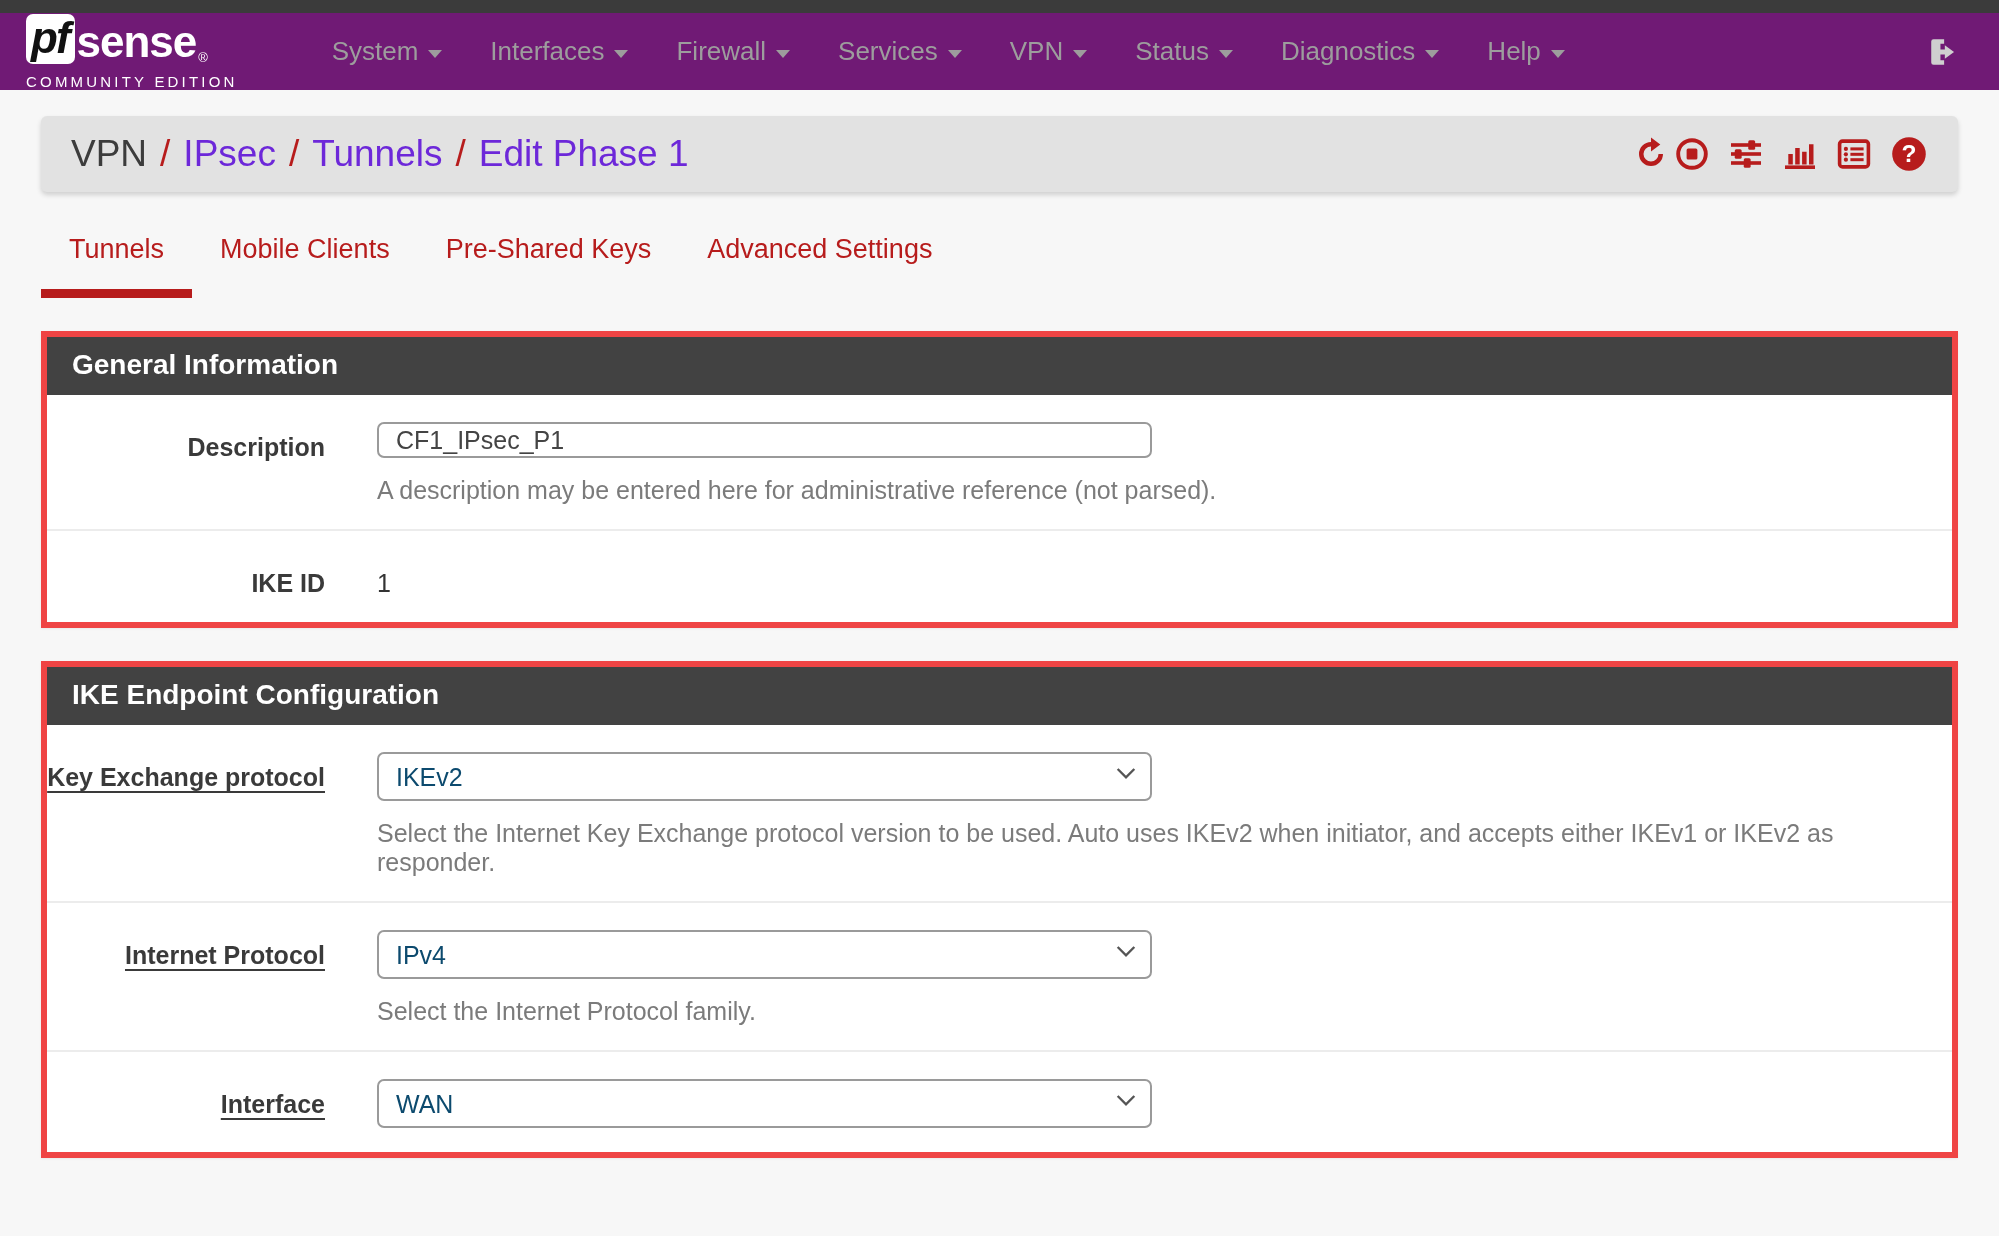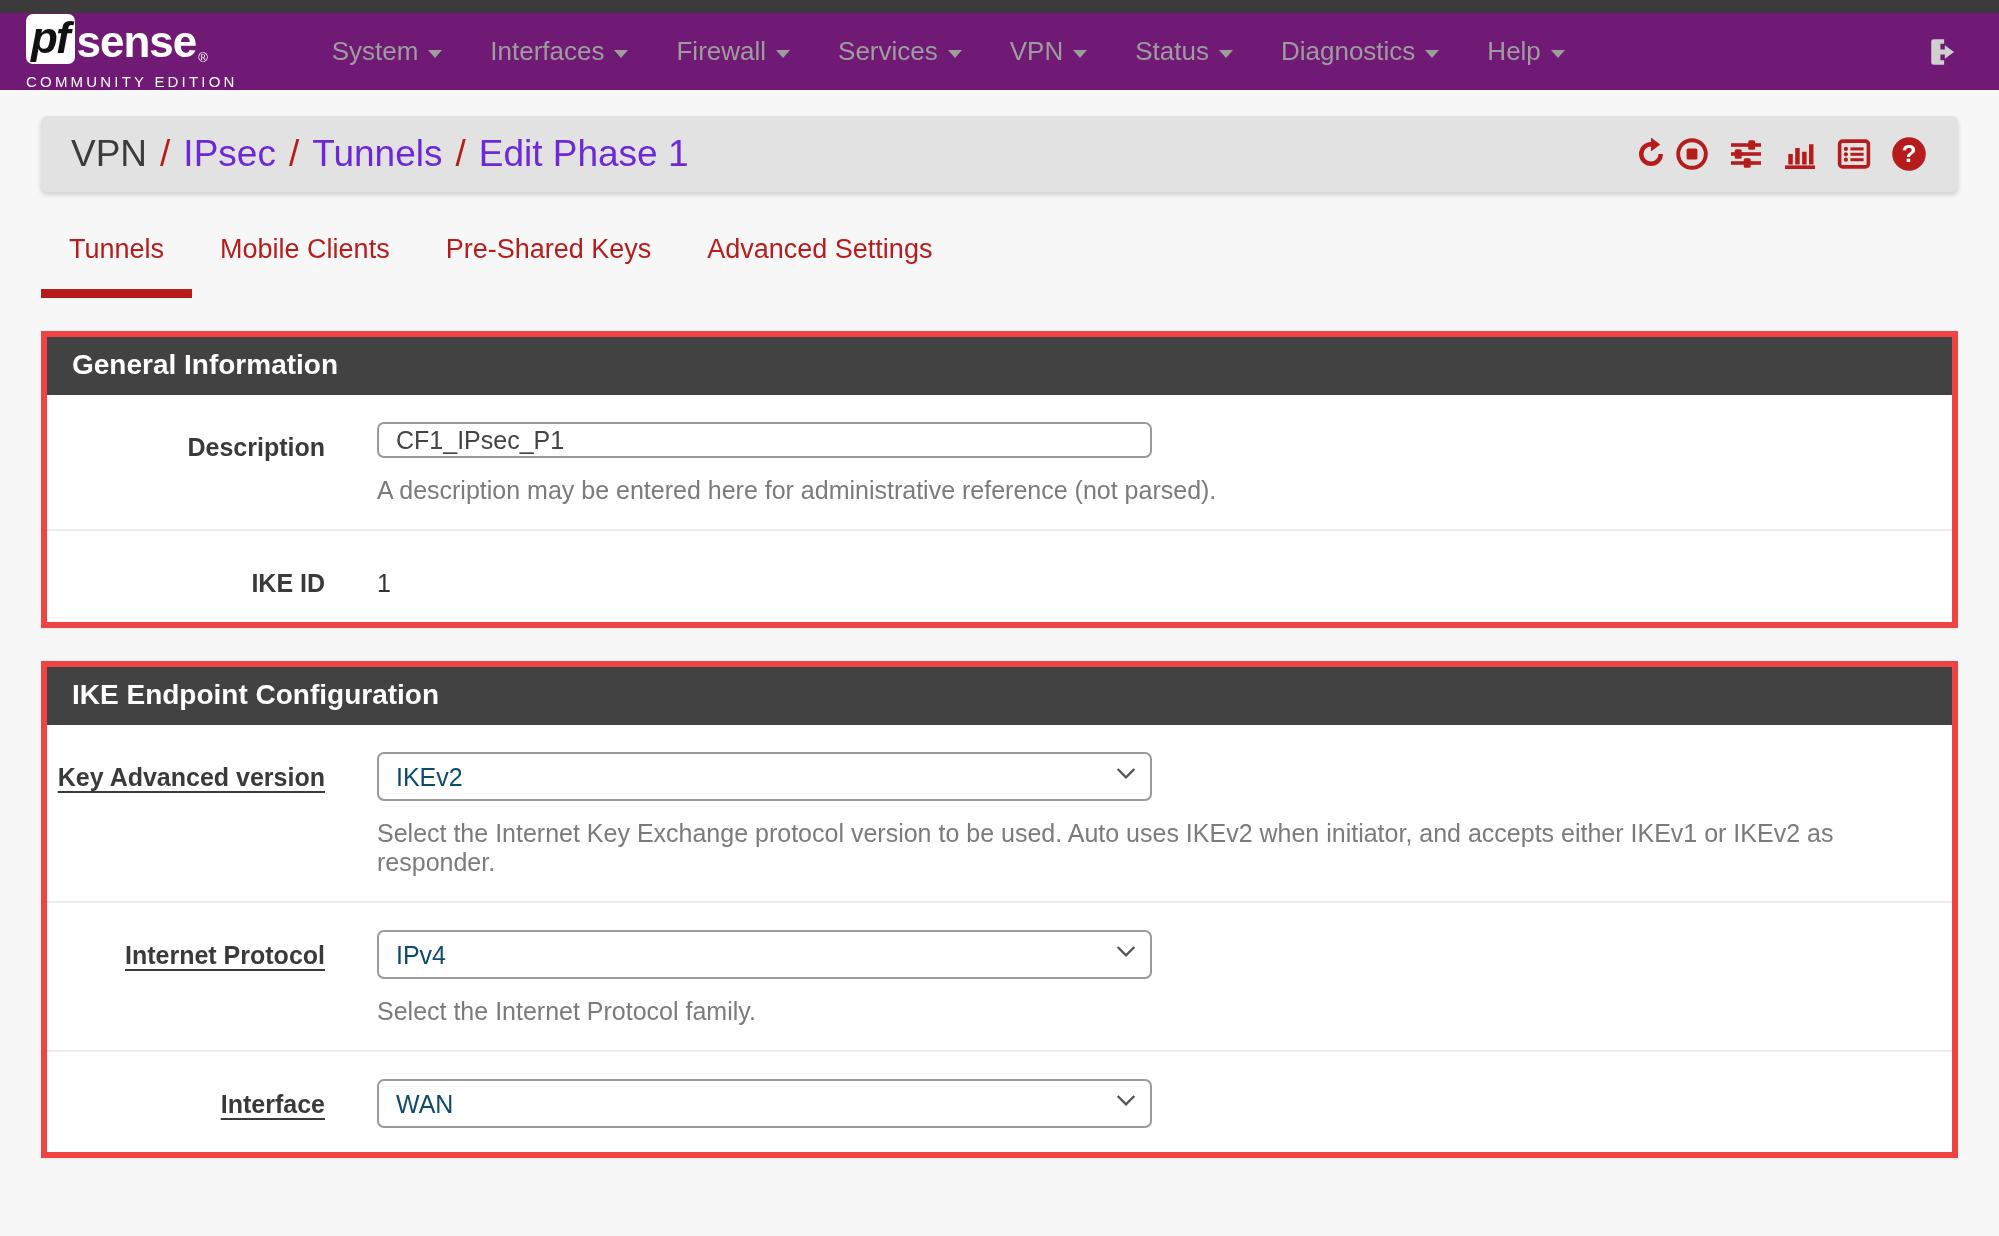--- a/index.html
+++ b/index.html
@@ -255,21 +255,21 @@
     </div>
 
   </div>
 </section>
 
 <section class="panel">
   <div class="panel-heading">IKE Endpoint Configuration</div>
   <div class="panel-body">
 
     <div class="frow">
-      <div class="flabel u">Key Advanced version</div>
+      <div class="flabel u">Key Exchange protocol</div>
       <div class="fcontrol">
         <div class="select-wrap">
           <select class="select-input">
             <option>IKEv2</option>
           </select>
           <span class="select-chevron">
             <svg width="20" height="14" viewBox="0 0 12 8">
               <path d="M1 1l5 5 5-5" fill="none" stroke="#555" stroke-width="1.4"></path>
             </svg>
           </span>

